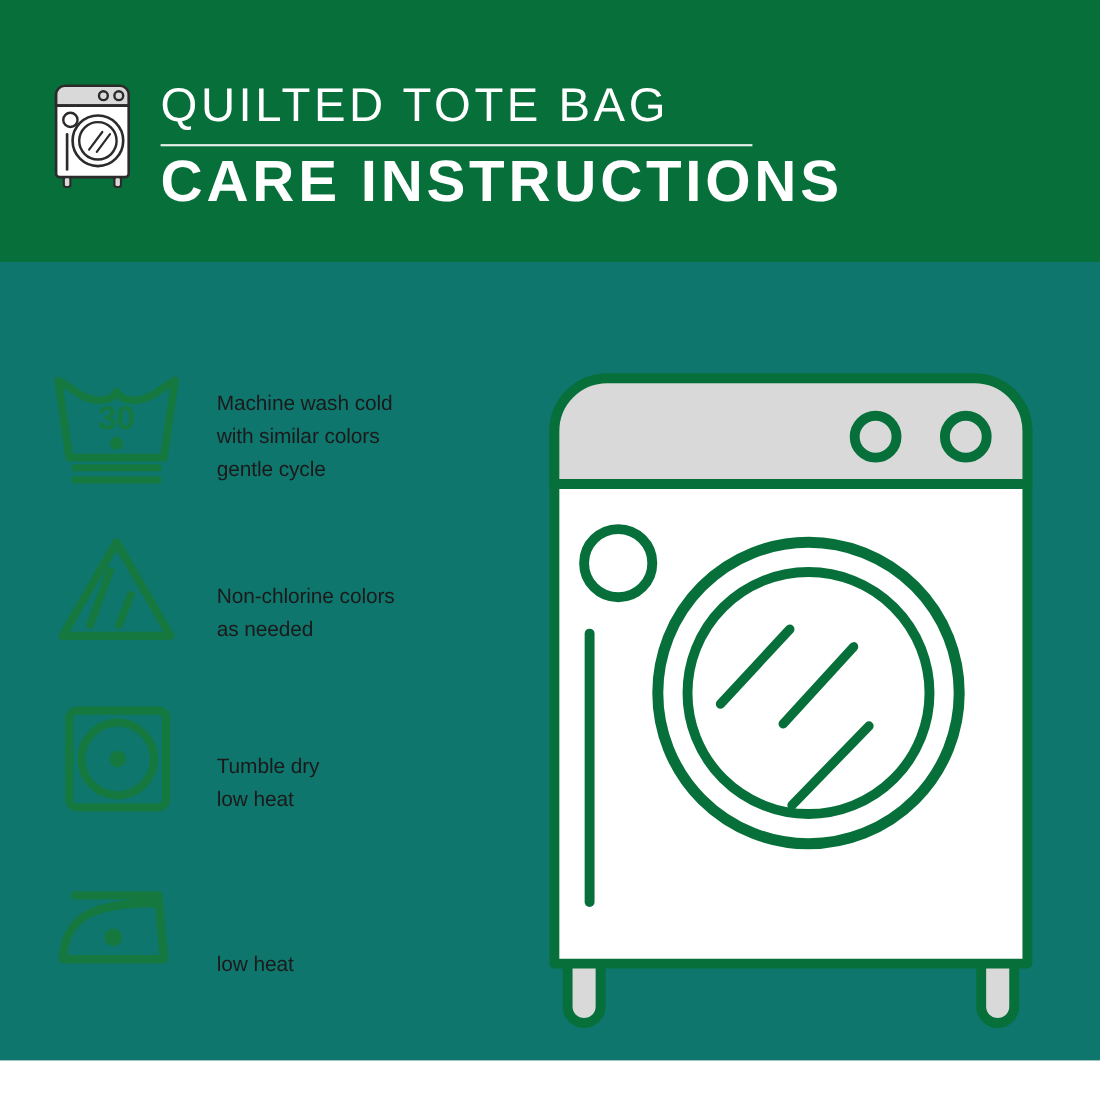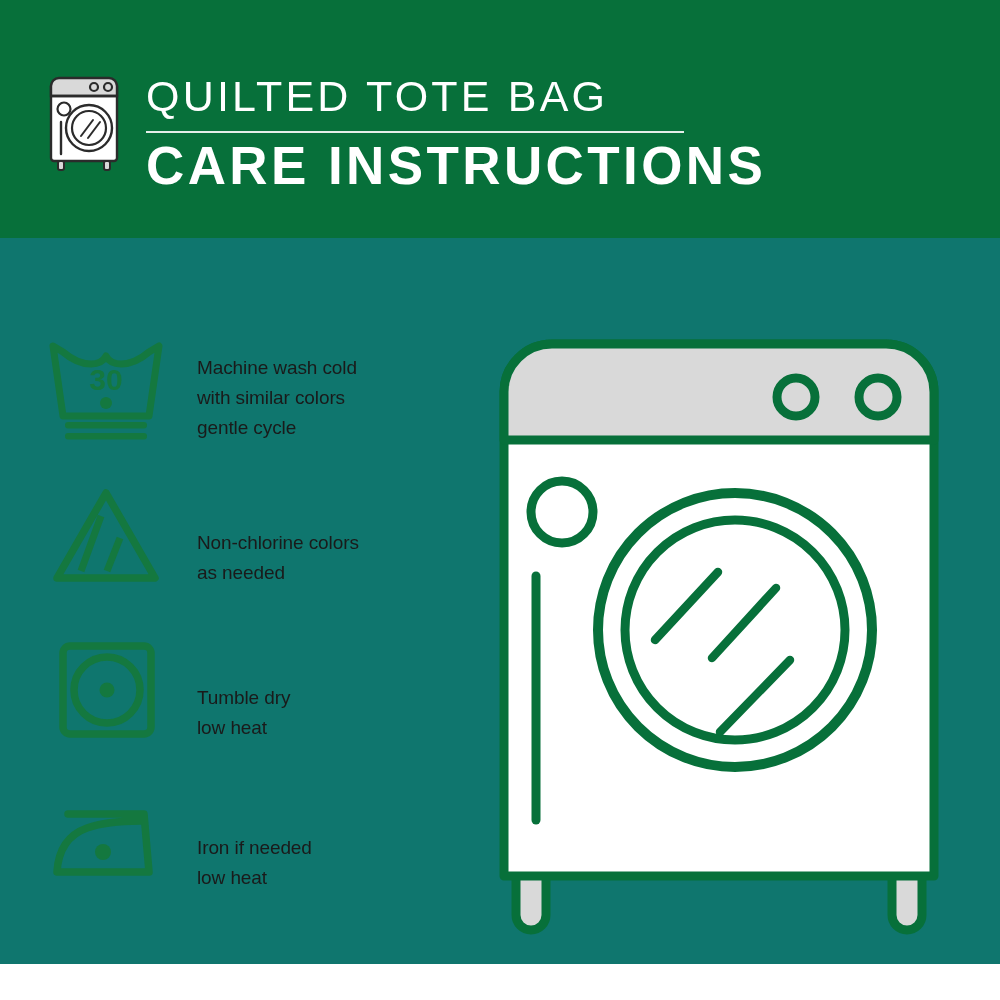--- a/index.html
+++ b/index.html
@@ -206,21 +206,20 @@
     </div>
 
     <div class="care-row r3">
       <div class="care-symbol">
         <svg viewBox="0 0 122 105" width="122" height="105" aria-hidden="true">
           <path d="M23 26 L99 26 L104 84 L12 84 Q14 50 42 40 Q62 33 95 33" fill="none" stroke="#14783F" stroke-width="7.5" stroke-linejoin="round" stroke-linecap="round"></path>
           <circle cx="58" cy="64" r="8" fill="#14783F"></circle>
         </svg>
       </div>
       <div class="care-text">
-        <span class="ln">Iron if needed</span>
         <span class="ln">low heat</span>
       </div>
     </div>
 
   </div>
 
   <div class="machine">
     <svg viewBox="0 0 500 630" width="500" height="630" aria-hidden="true">
 
       <path d="M36 552 L36 595 A15 15 0 0 0 66 595 L66 552 Z" fill="#D9D9D9" stroke="#07703A" stroke-width="9" stroke-linejoin="round"></path>

